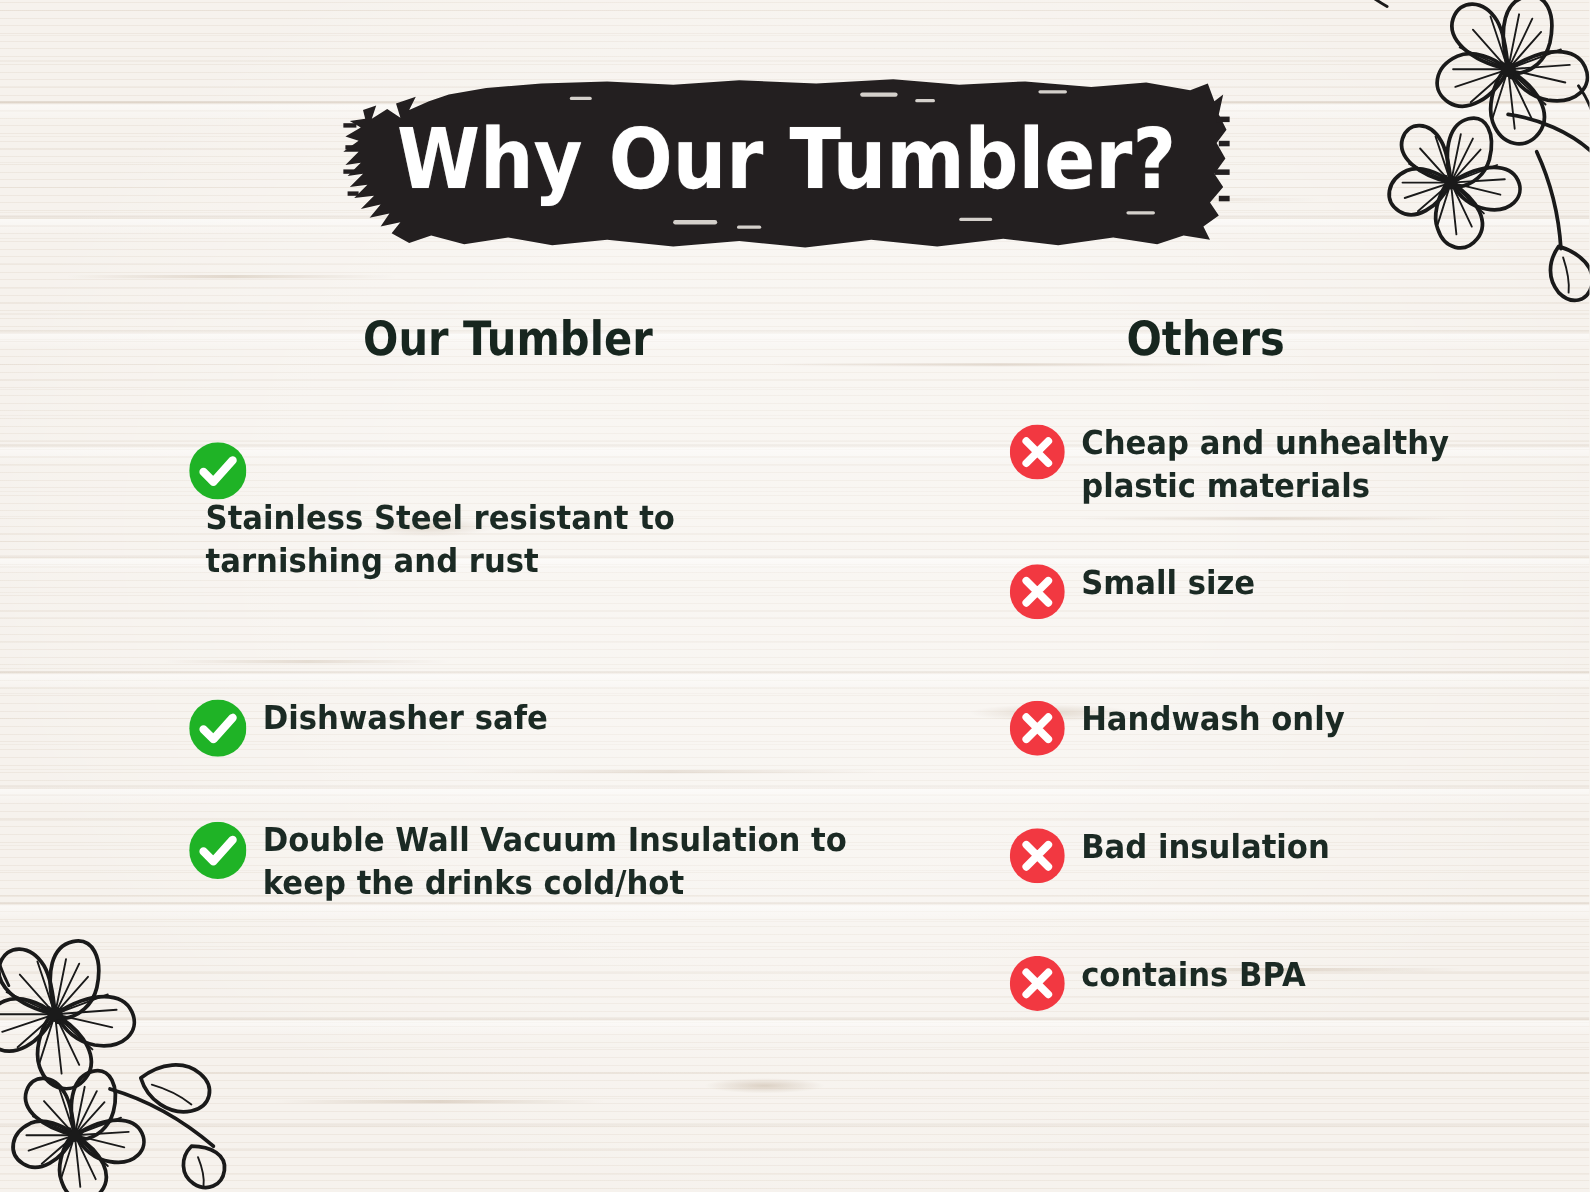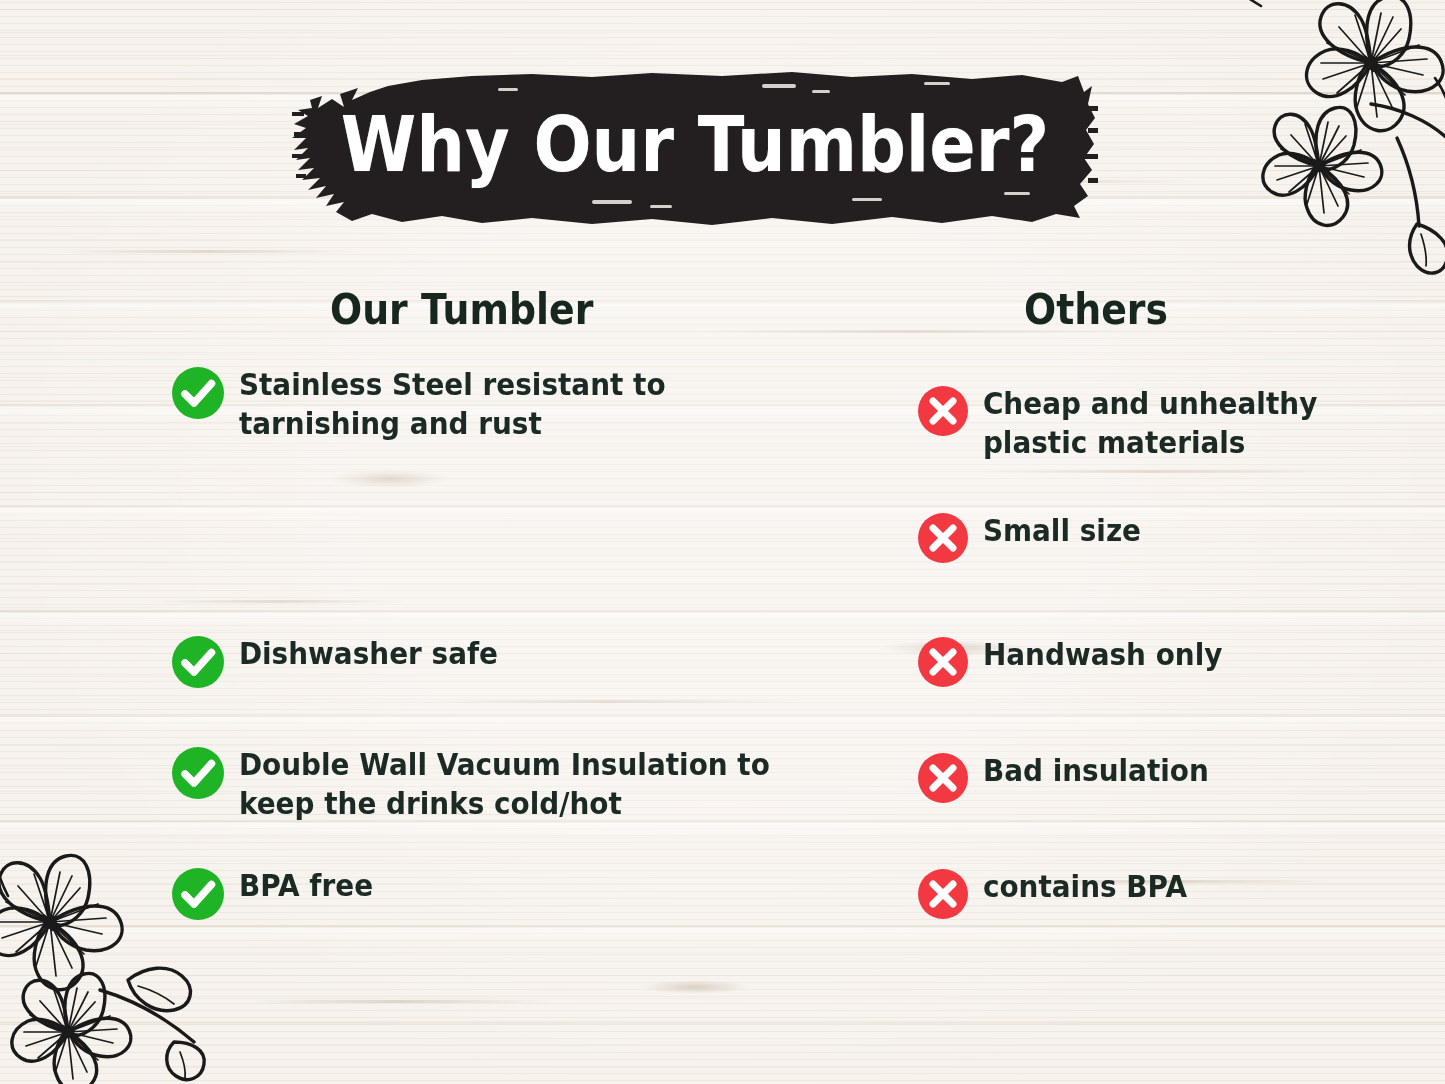--- a/index.html
+++ b/index.html
@@ -46,21 +46,21 @@
   .streak{
     position:absolute;height:3px;border-radius:3px;
     background:linear-gradient(90deg,rgba(176,152,126,0.0),rgba(176,152,126,0.35),rgba(176,152,126,0.0));
   }
   .wood-vignette{
     position:absolute;inset:0;
     background:radial-gradient(ellipse at 50% 45%,rgba(255,255,255,0.30) 35%,rgba(236,228,216,0.0) 75%);
   }
 
   
-  .banner{position:absolute;left:292px;top:66px;width:806px;height:162px;}
+  .banner{position:absolute;left:312px;top:66px;width:806px;height:162px;}
   .banner svg{position:absolute;inset:0;width:100%;height:100%;}
   .banner-title{
     position:absolute;inset:0;display:flex;align-items:center;justify-content:center;
     color:#ffffff;
     font-family:"DejaVu Sans", sans-serif;
     font-weight:bold;font-size:76px;letter-spacing:0px;
     transform:scaleX(0.90);
     padding-bottom:6px;
     white-space:nowrap;
     text-shadow:0 0 1px rgba(255,255,255,0.4);
@@ -186,21 +186,21 @@
       </g>
     </svg>
     <div class="banner-title">Why Our Tumbler?</div>
   </div>
 
   <div class="col-head" id="head-ours">Our Tumbler</div>
   <div class="col-head" id="head-others">Others</div>
 
   <div class="rows col-left">
 
-    <div class="row-item" style="left:172px;top:367px;">
+    <div class="row-item" style="left:172px;top:402px;flex-direction:column;">
       <span class="icon-wrap">
         <svg width="52" height="52" viewBox="0 0 52 52">
           <circle cx="26" cy="26" r="26" fill="#1fb326"></circle>
           <path d="M13 27 L22 36 L39.5 16.5" stroke="#ffffff" stroke-width="7.5" fill="none" stroke-linecap="round" stroke-linejoin="round"></path>
         </svg>
       </span>
       <span class="row-text">Stainless Steel resistant to
 tarnishing and rust</span>
     </div>
 
@@ -219,29 +219,20 @@
     <div class="row-item" style="left:172px;top:636px;">
       <span class="icon-wrap">
         <svg width="52" height="52" viewBox="0 0 52 52">
           <circle cx="26" cy="26" r="26" fill="#1fb326"></circle>
           <path d="M13 27 L22 36 L39.5 16.5" stroke="#ffffff" stroke-width="7.5" fill="none" stroke-linecap="round" stroke-linejoin="round"></path>
         </svg>
       </span>
       <span class="row-text">Dishwasher safe</span>
     </div>
 
-    <div class="row-item" style="left:172px;top:868px;">
-      <span class="icon-wrap">
-        <svg width="52" height="52" viewBox="0 0 52 52">
-          <circle cx="26" cy="26" r="26" fill="#1fb326"></circle>
-          <path d="M13 27 L22 36 L39.5 16.5" stroke="#ffffff" stroke-width="7.5" fill="none" stroke-linecap="round" stroke-linejoin="round"></path>
-        </svg>
-      </span>
-      <span class="row-text">BPA free</span>
-    </div>
   </div>
 
   <div class="rows col-right">
 
     <div class="row-item" style="left:918px;top:386px;">
       <span class="icon-wrap">
         <svg width="50" height="50" viewBox="0 0 50 50">
           <circle cx="25" cy="25" r="25" fill="#f23841"></circle>
           <path d="M15 15 L35 35 M35 15 L15 35" stroke="#ffffff" stroke-width="7" stroke-linecap="round"></path>
         </svg>

